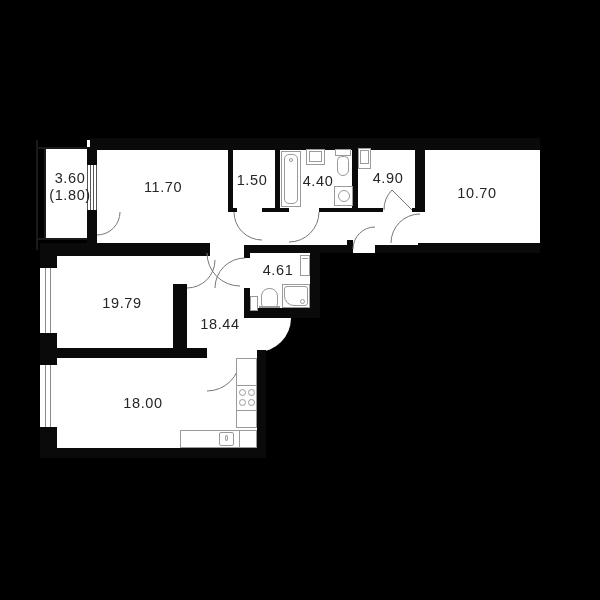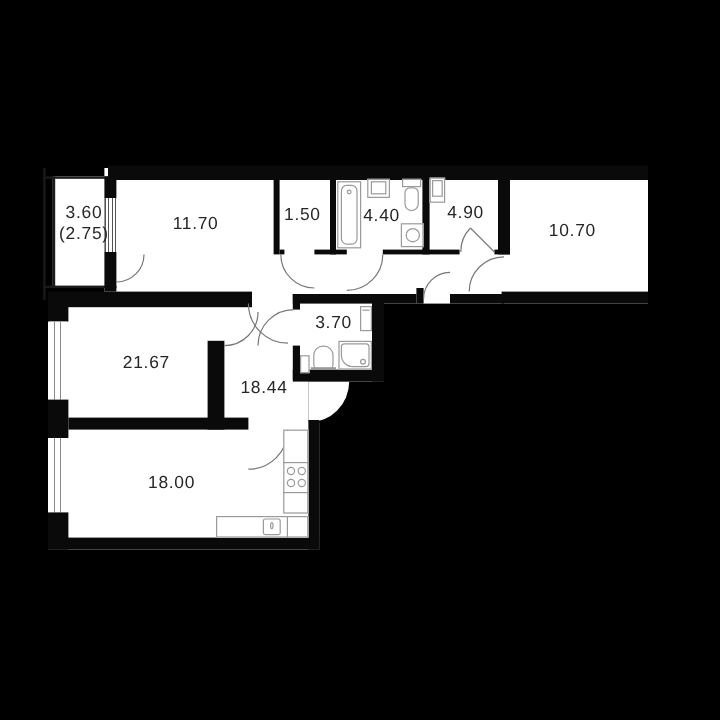--- a/index.html
+++ b/index.html
@@ -131,25 +131,25 @@
   <div class="fixture circle" style="left:248px;top:389px;width:7px;height:7px;"></div>
   <div class="fixture circle" style="left:239px;top:399px;width:7px;height:7px;"></div>
   <div class="fixture circle" style="left:248px;top:399px;width:7px;height:7px;"></div>
   <div class="fixture" style="left:180px;top:430px;width:77px;height:18px;"></div>
   <div class="fixture" style="left:219px;top:432px;width:15px;height:14px;border-radius:2px;"></div>
   <div class="fixture circle" style="left:225px;top:435px;width:3px;height:6px;"></div>
   <div class="fixline" style="left:239px;top:430px;width:1px;height:18px;"></div>
 
   <div class="label" style="left:70px;top:187px;">
     <span>3.60</span><br>
-    <span>(2.75)</span>
+    <span>(1.80)</span>
   </div>
   <div class="label" style="left:163px;top:187px;">11.70</div>
   <div class="label" style="left:252px;top:180px;">1.50</div>
   <div class="label" style="left:318px;top:181px;">4.40</div>
   <div class="label" style="left:388px;top:178px;">4.90</div>
   <div class="label" style="left:477px;top:193px;">10.70</div>
-  <div class="label" style="left:278px;top:270px;">3.70</div>
-  <div class="label" style="left:122px;top:303px;">21.67</div>
+  <div class="label" style="left:278px;top:270px;">4.61</div>
+  <div class="label" style="left:122px;top:303px;">19.79</div>
   <div class="label" style="left:220px;top:324px;">18.44</div>
   <div class="label" style="left:143px;top:403px;text-align:center;">18.00</div>
 
 </div>
 
 </body></html>

